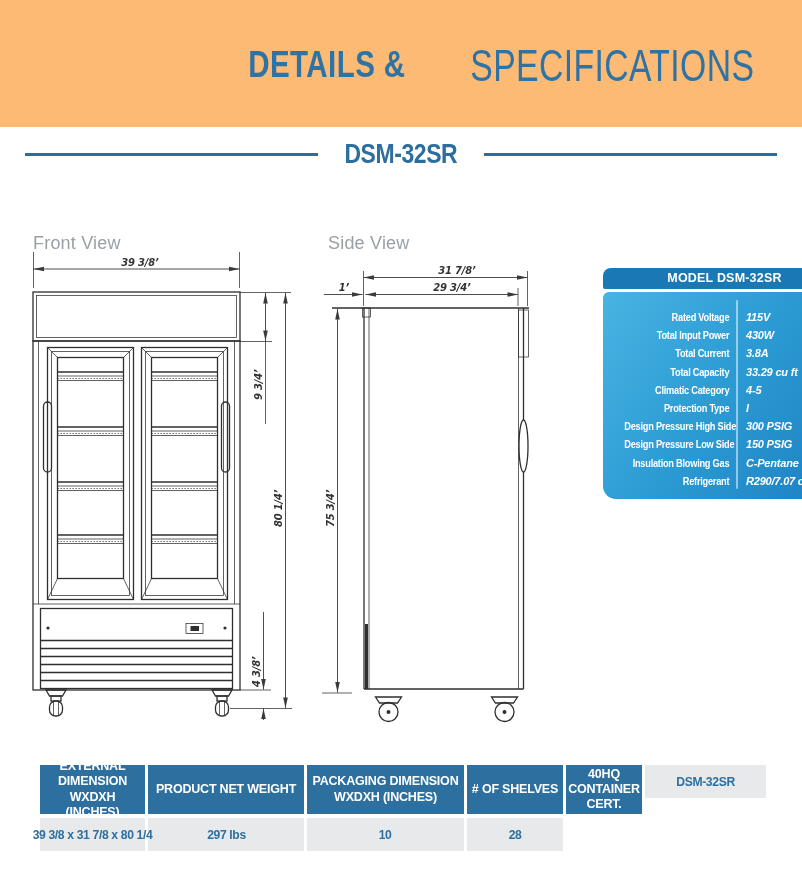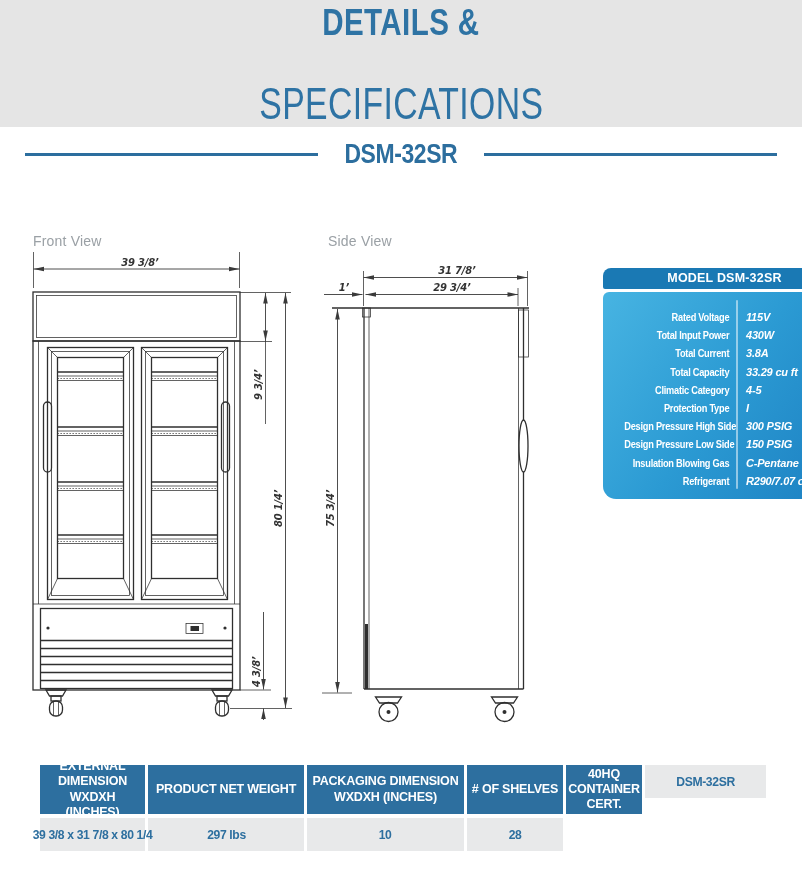--- a/index.html
+++ b/index.html
@@ -1,31 +1,31 @@
 <!DOCTYPE html>
 <html><head>
 <meta charset="utf-8">
 <style>
   html,body{margin:0;padding:0;background:#fff;}
   .page{position:relative;width:802px;height:877px;background:#ffffff;overflow:hidden;
         font-family:"Liberation Sans",sans-serif;}
 
   
-  .band{position:absolute;left:0;top:0;width:802px;height:127px;background:#e5e5e5;
-        display:flex;flex-direction:column;align-items:center;justify-content:space-between;padding-top:4px;box-sizing:border-box;}
+  .band{position:absolute;left:0;top:0;width:802px;height:127px;background:#fdba74;
+        display:flex;align-items:center;justify-content:flex-end;padding-top:4px;box-sizing:border-box;}
   .t1{font-size:36px;font-weight:700;color:#2e73a4;line-height:1.08;transform:scaleX(.82);letter-spacing:.5px;}
   .t2{font-size:45px;font-weight:400;color:#2e73a4;line-height:1.05;transform:scaleX(.75);letter-spacing:.5px;}
 
   
   .mh{position:absolute;left:25px;right:25px;top:138px;display:flex;align-items:center;gap:14px;}
   .mh .rule{flex:1;height:3px;background:#2c6e9e;}
   .mh .txt{font-size:28px;font-weight:700;color:#2c6e9e;transform:scaleX(.82);letter-spacing:-.5px;white-space:nowrap;}
 
   
-  .vlabel{position:absolute;font-size:14px;color:#9aa0a5;letter-spacing:.2px;}
+  .vlabel{position:absolute;font-size:18px;color:#9aa0a5;letter-spacing:.2px;}
 
   
   svg{position:absolute;overflow:visible;}
   .ln{stroke:#2f2f2f;stroke-width:1.3;fill:none;}
   .lt{stroke:#2f2f2f;stroke-width:.75;fill:none;}
   .dl{stroke:#3a3a3a;stroke-width:.9;fill:none;}
   .dot{stroke:#2f2f2f;stroke-width:.8;stroke-dasharray:1.3 1.7;fill:none;}
   .dt{font:italic 600 10px "DejaVu Sans",sans-serif;fill:#333;letter-spacing:-.2px;}
 
   

